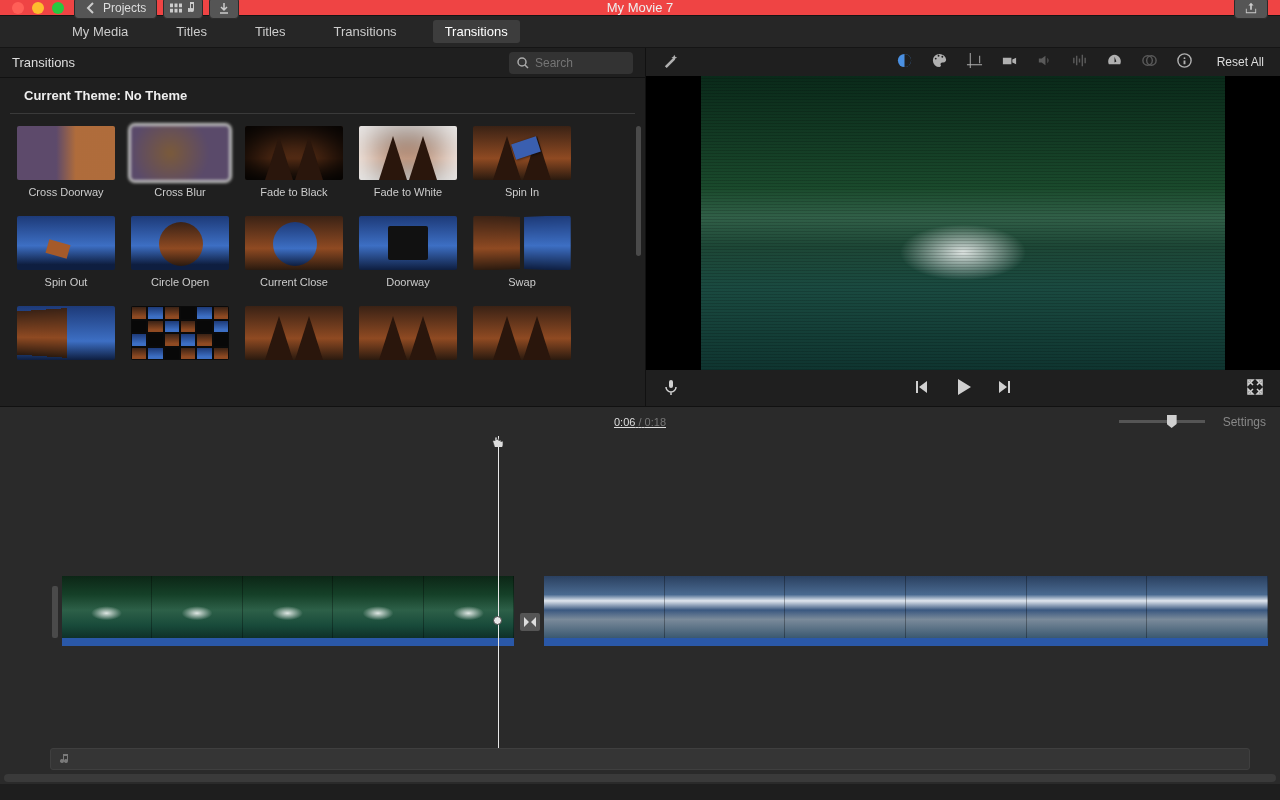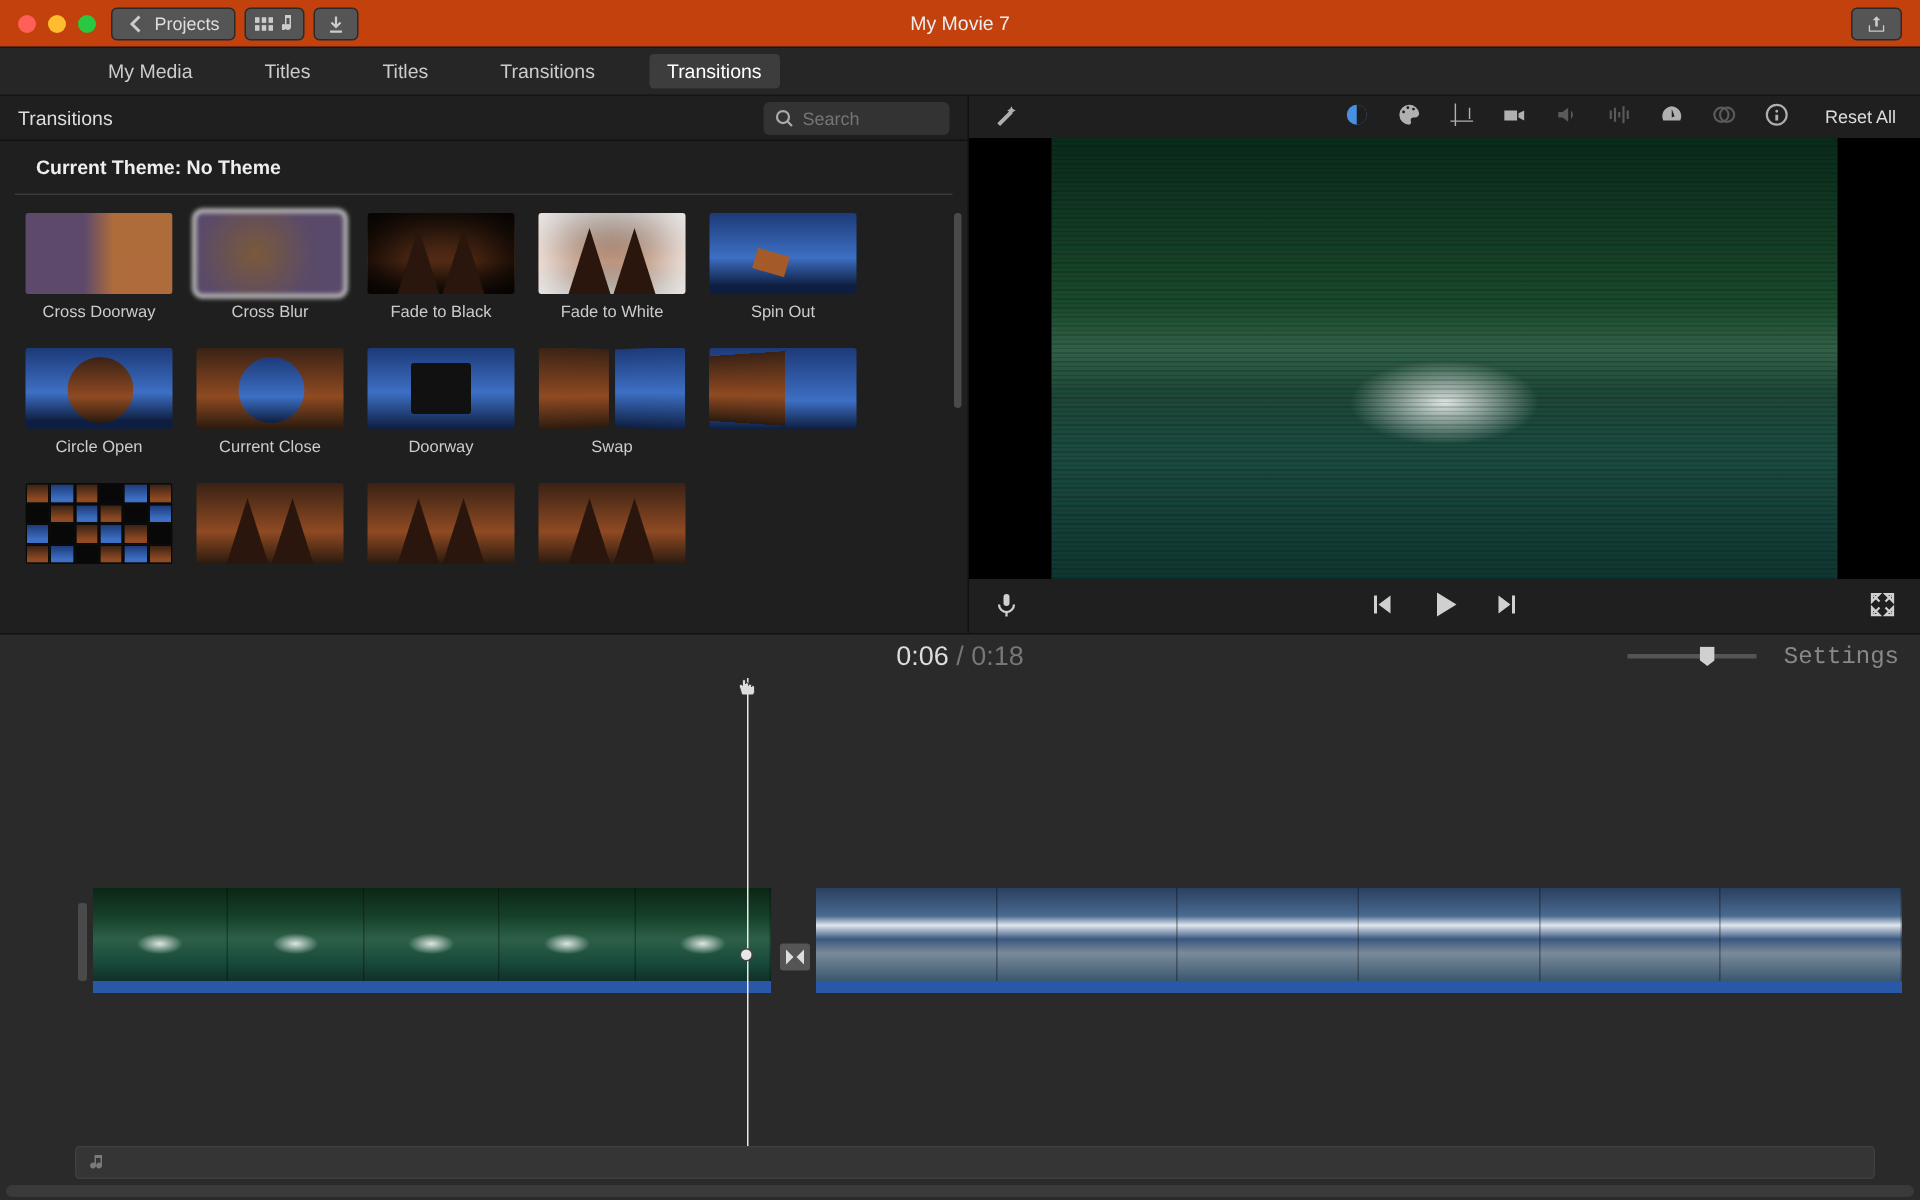--- a/index.html
+++ b/index.html
@@ -1,19 +1,19 @@
 <!DOCTYPE html>
 <html><head>
 <meta charset="utf-8">
 <style>
   * { box-sizing: border-box; margin: 0; padding: 0; font-family: -apple-system, "Helvetica Neue", Arial, sans-serif; }
   body { width: 1280px; height: 800px; background: #1e1e1e; color: #ccc; overflow: hidden; font-size: 12px; }
   
   
-  .titlebar { height: 32px; background: #c2410c; display: flex; align-items: center; position: relative; border-bottom: 1px solid #151515; }
+  .titlebar { height: 16px; background: #ef4444; display: flex; align-items: center; position: relative; border-bottom: 1px solid #151515; }
   .traffic { display: flex; gap: 8px; padding-left: 12px; align-items: center; width: 74px; }
   .traffic span { width: 12px; height: 12px; border-radius: 50%; display: block; }
   .traffic .close { background: #ff5f57; }
   .traffic .min   { background: #febc2e; }
   .traffic .zoom  { background: #28c840; }
   .btn-gr { display: flex; align-items: center; gap: 6px; }
   .tbtn { background: #555; border: 1px solid #2b2b2b; color: #ddd; height: 22px; border-radius: 4px; padding: 0 10px; display: flex; align-items: center; gap: 6px; font-size: 12px; cursor: pointer; }
   .tbtn svg { width: 12px; height: 12px; fill: #ccc; }
   .window-title { position: absolute; left: 50%; transform: translateX(-50%); font-size: 13px; color: #eee; font-weight: 500; }
   .share { margin-left: auto; margin-right: 12px; }
@@ -92,27 +92,27 @@
       linear-gradient(180deg, #0a2a1a 0%, #133b24 22%, #1a4a2c 38%, #316048 48%, #1d4736 58%, #1a4a40 72%, #0f3530 100%);
   }
   .video-frame .scan { position:absolute; inset:0; background: repeating-linear-gradient(180deg, rgba(0,0,0,0) 0, rgba(0,0,0,0) 2px, rgba(0,0,0,0.15) 2px, rgba(0,0,0,0.15) 3px); }
   .transport { height: 40px; display: flex; align-items: center; padding: 0 16px; }
   .transport svg { width: 18px; height: 18px; fill: #d0d0d0; }
   .transport .center { flex:1; display:flex; align-items:center; justify-content:center; gap: 22px; }
   .transport .play svg { width:22px; height:22px; }
   
   
   .tl-head { height: 30px; background: #2a2a2a; display: flex; align-items: center; padding: 0 14px; border-top: 1px solid #111; }
-  .timecode { position: absolute; left: 50%; transform: translateX(-50%); font-size: 18px; color: #ddd; }
+  .timecode { position: absolute; left: 50%; transform: translateX(-50%); font-size: 11px; color: #ddd; text-decoration: underline; }
   .timecode .total { color: #777; }
   .tl-head-rel { position: relative; width: 100%; height: 100%; display: flex; align-items: center; }
   .zoom-slider { margin-left: auto; display: flex; align-items: center; gap: 8px; }
   .zslider { width: 86px; height: 3px; background: #555; position: relative; }
   .zslider .knob { position:absolute; right: 28px; top: -5px; width: 10px; height: 13px; background: #d0d0d0; clip-path: polygon(0 0,100% 0,100% 70%,50% 100%,0 70%); }
-  .settings { color: #888; font-size: 16px; margin-left: 10px; font-family: Liberation Mono, monospace; }
+  .settings { color: #888; font-size: 12px; margin-left: 10px; }
   
   
   .timeline { height: 348px; background: #2a2a2a; position: relative; overflow: hidden; }
   .bottom-scroll { position:absolute; bottom:2px; left:4px; right:4px; height:8px; background:#3a3a3a; border-radius:4px; }
   .clip { position:absolute; top: 140px; height: 70px; overflow: hidden; }
   .clip .frame-strip { height: 62px; display: flex; }
   .clip .fr { flex:1; border-right: 1px solid rgba(0,0,0,0.3); }
   .clip-audio { height: 16px; background: #2a58a8; }
   .clip1 { left: 62px; width: 452px; }
   .clip1 .fr { background:
@@ -214,20 +214,27 @@
               <div class="trees"></div>
             </div>
           <div class="tlab">Fade to Black</div>
         </div>
         <div class="titem">
           <div class="thumb row1b th-ftw">
               <div class="trees"></div>
             </div>
           <div class="tlab">Fade to White</div>
         </div>
+        <div class="titem">
+          <div class="thumb row1b th-spin">
+              <div class="trees"></div>
+              <div class="card"></div>
+            </div>
+          <div class="tlab">Spin In</div>
+        </div>
 
         <div class="titem">
           <div class="thumb row2b th-spinout">
               <div class="card2"></div>
             </div>
           <div class="tlab">Spin Out</div>
         </div>
         <div class="titem">
           <div class="thumb row2b th-copen">
               <div class="circ">

